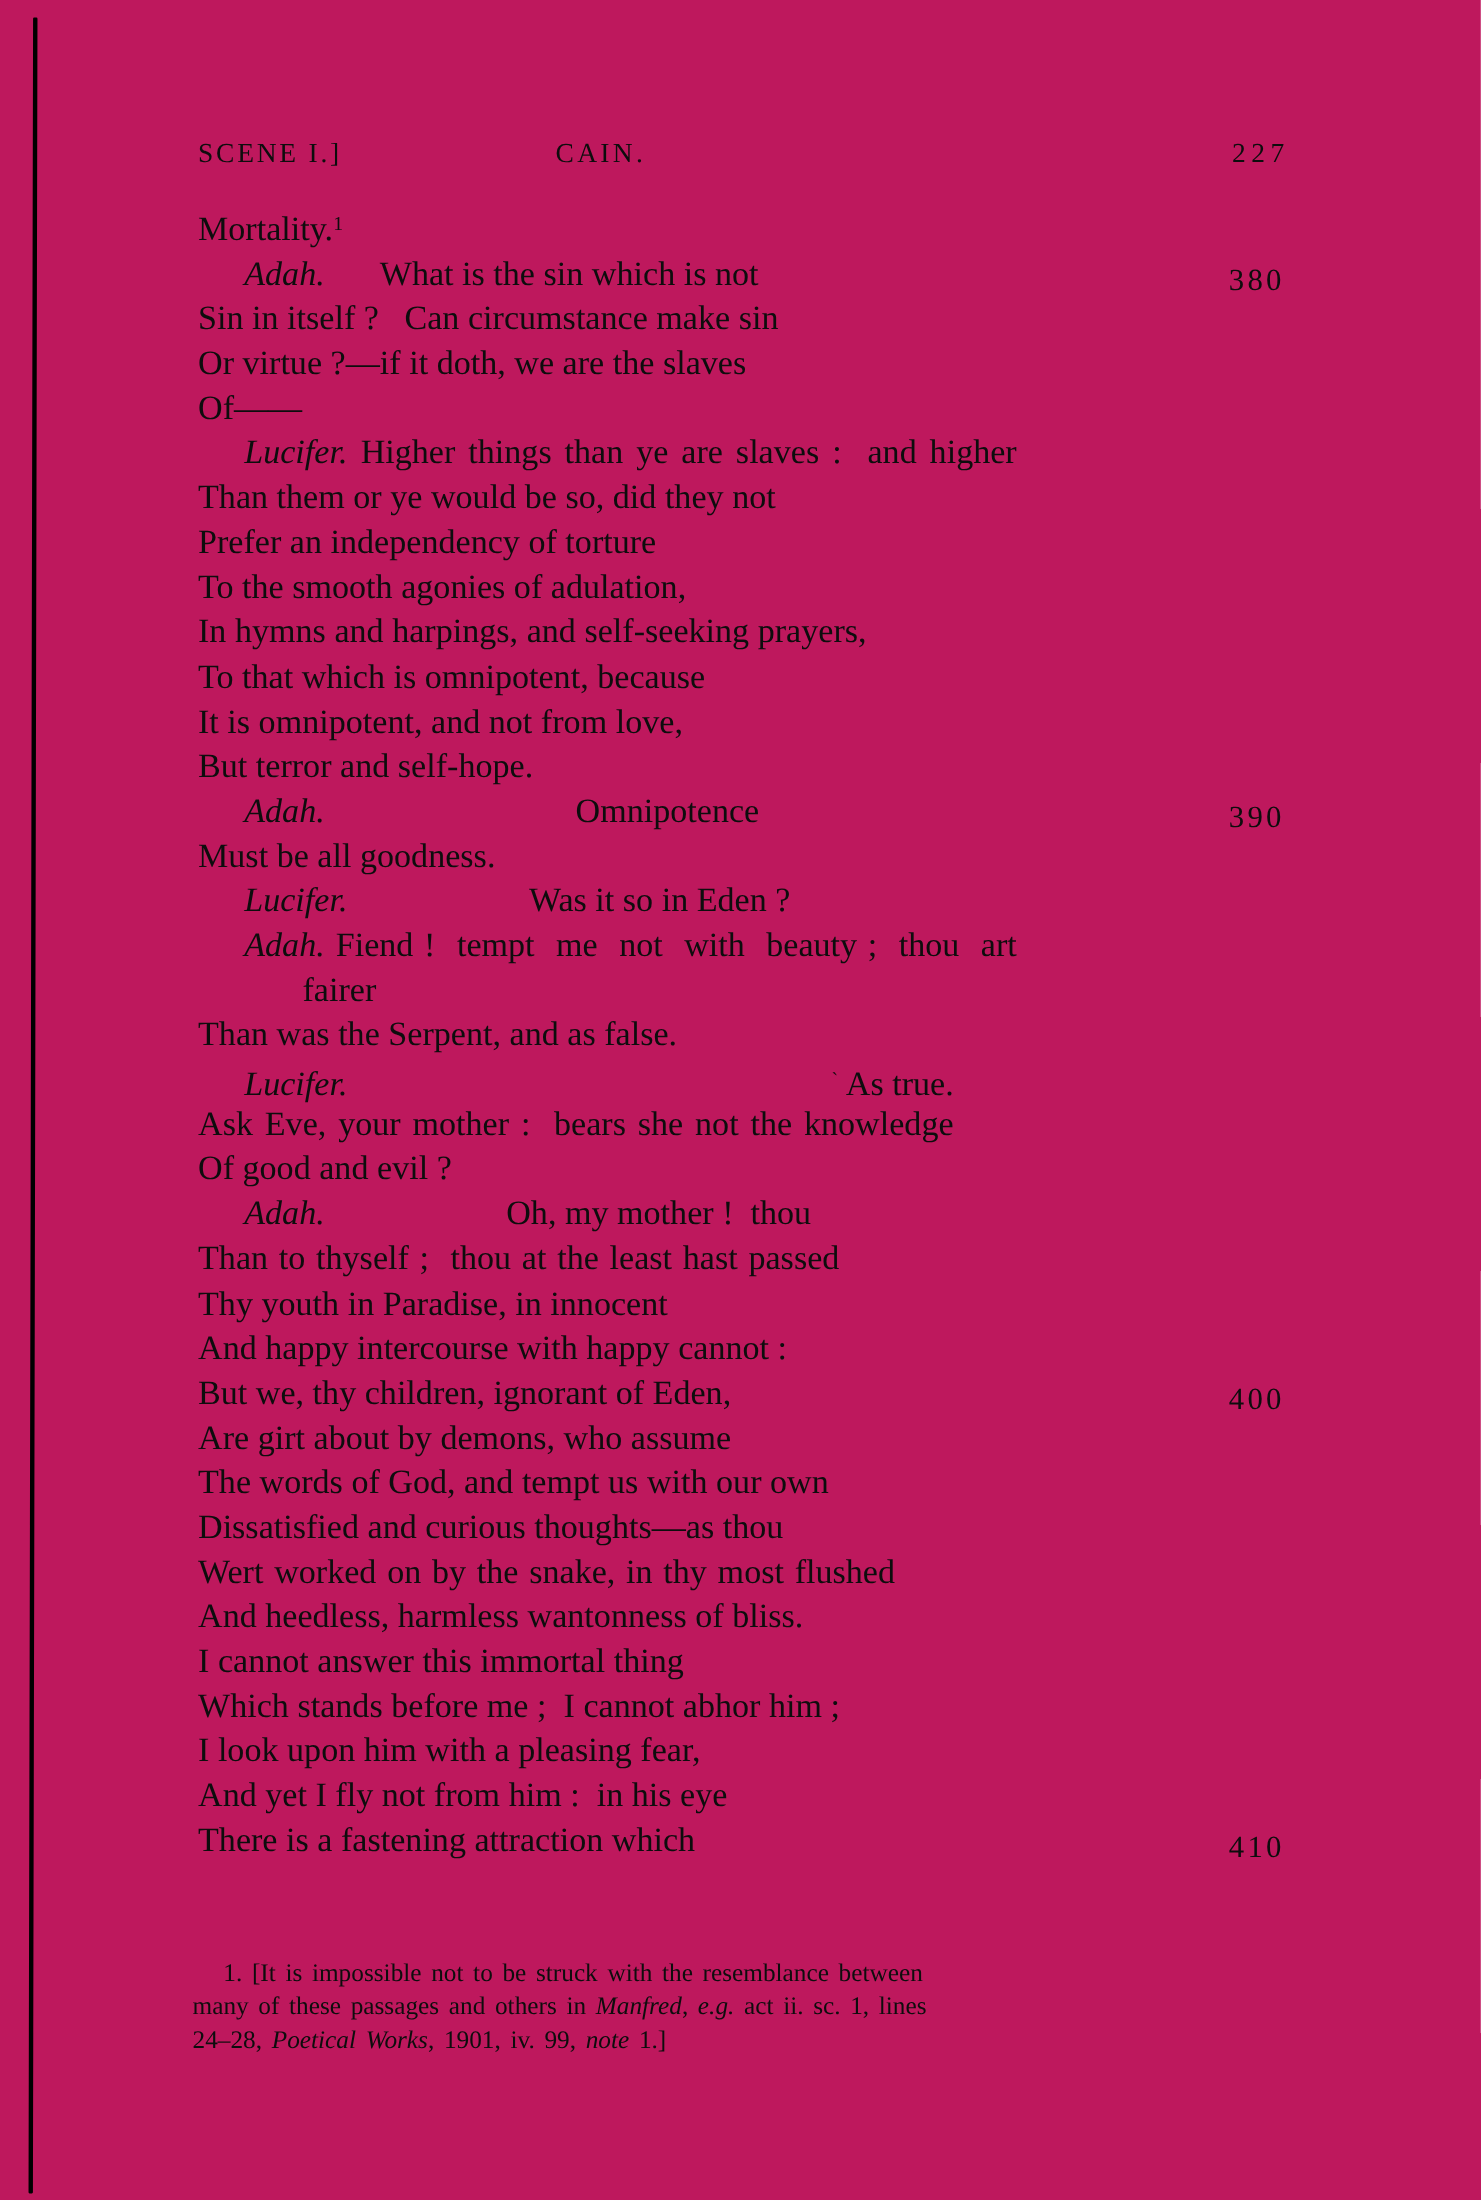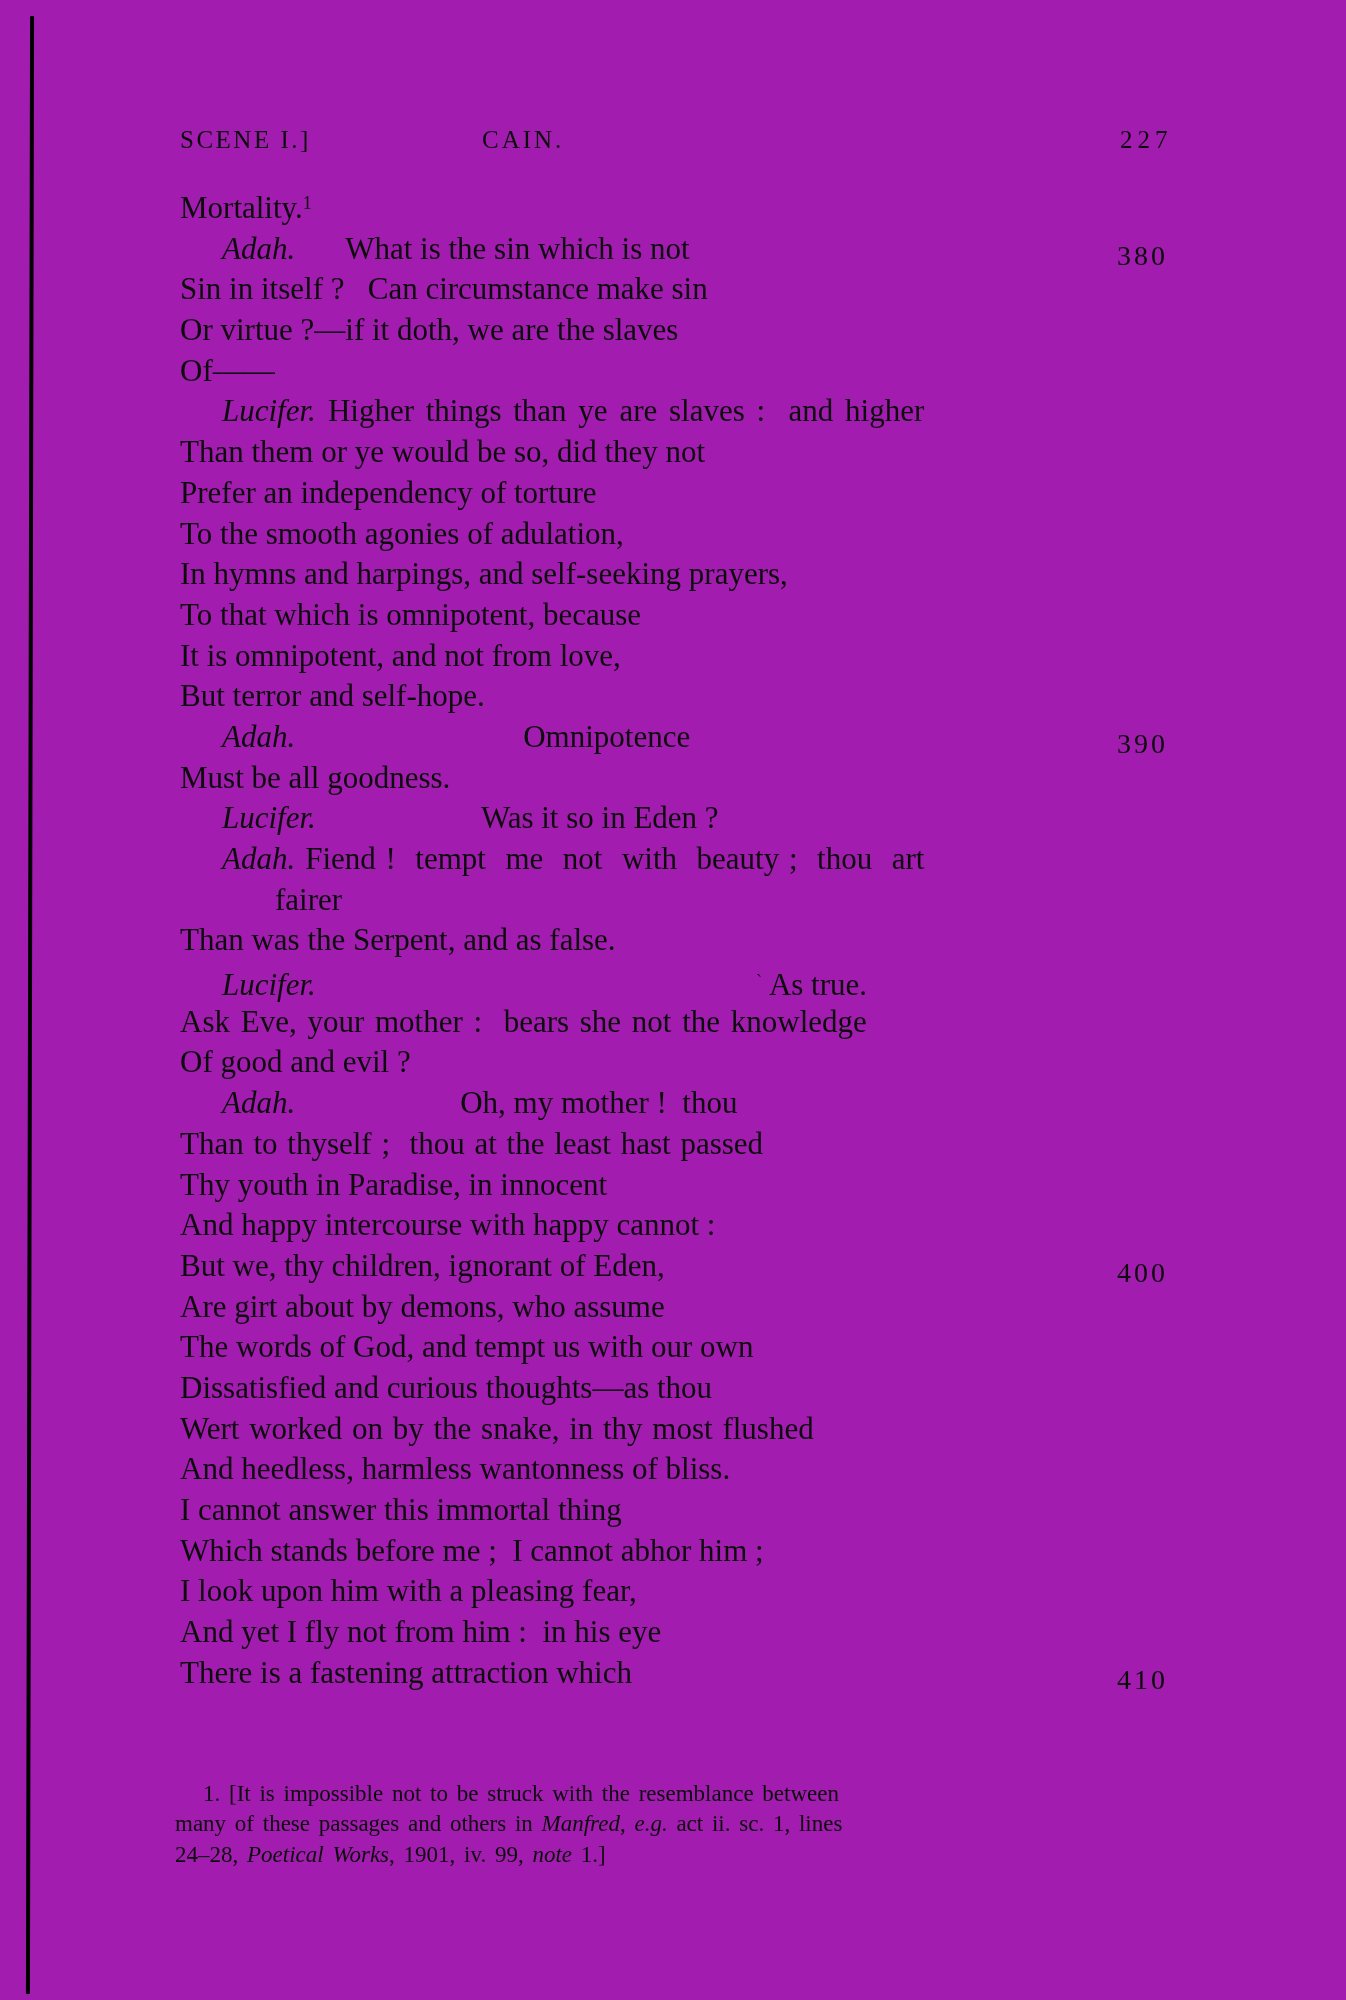--- a/index.html
+++ b/index.html
@@ -2,28 +2,28 @@
 <html><head>
 <meta charset="utf-8">
 <style>
   html,body{margin:0;padding:0;}
   body{
     width:1346px;height:2000px;position:relative;
     background:#ffffff;color:#0d0d0d;
     font-family:"Liberation Serif",serif;
     overflow:hidden;
   }
-  .page{position:absolute;left:0;top:0;width:1346px;height:2000px;background:#a21caf;}
+  .page{position:absolute;left:0;top:0;width:1346px;height:2000px;background:#be185d;}
   .binding-line{
     position:absolute;left:28px;top:16px;width:4px;height:1978px;
     background:#000;transform:rotate(0.12deg);border-radius:1px;
   }
   .hdr{position:absolute;top:126px;white-space:pre;}
   .hdr-scene{left:180px;font-size:25px;letter-spacing:2.5px;}
-  .hdr-title{left:482px;font-size:25px;letter-spacing:3px;}
+  .hdr-title{left:505px;font-size:25px;letter-spacing:3px;}
   .hdr-page{left:1120px;font-size:25px;letter-spacing:5px;}
   .body-text{
     position:absolute;left:180px;top:188px;width:1000px;
     font-size:31px;line-height:40.7px;
   }
   .line{position:relative;white-space:pre;height:40.7px;}
   .line .speaker{font-style:italic;}
   .gap{display:inline-block;}
   .lineno{
     position:absolute;right:12px;top:7px;

